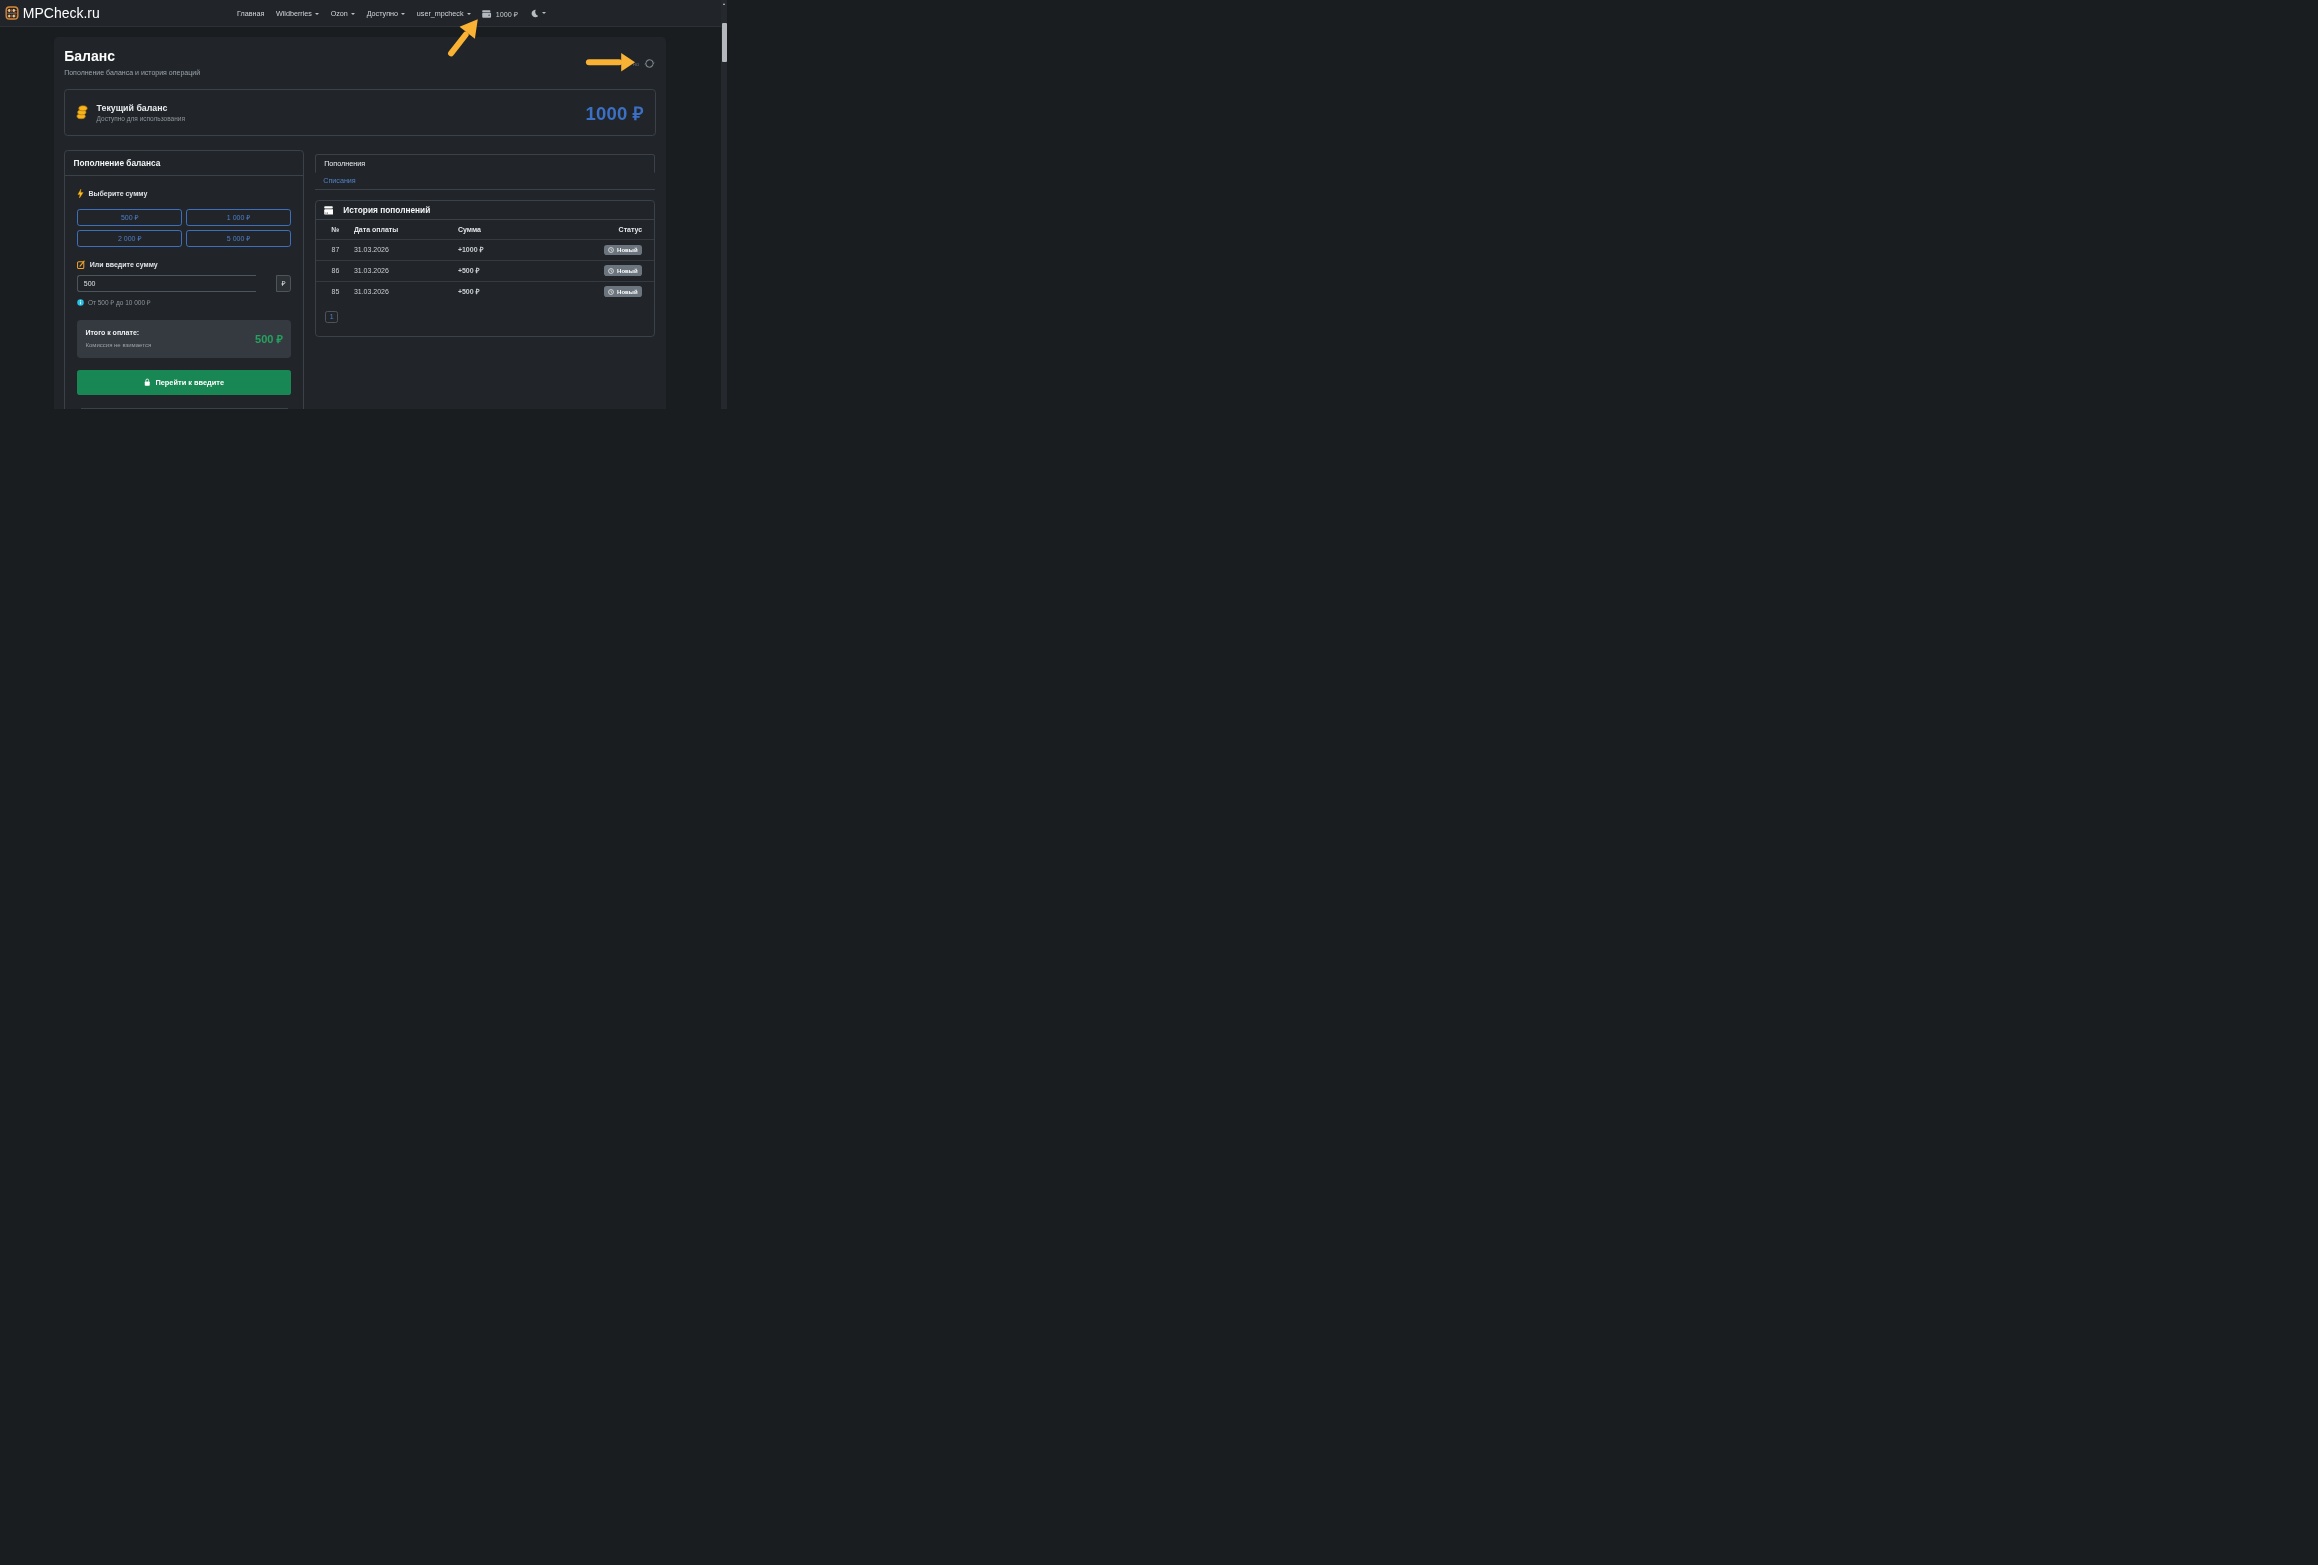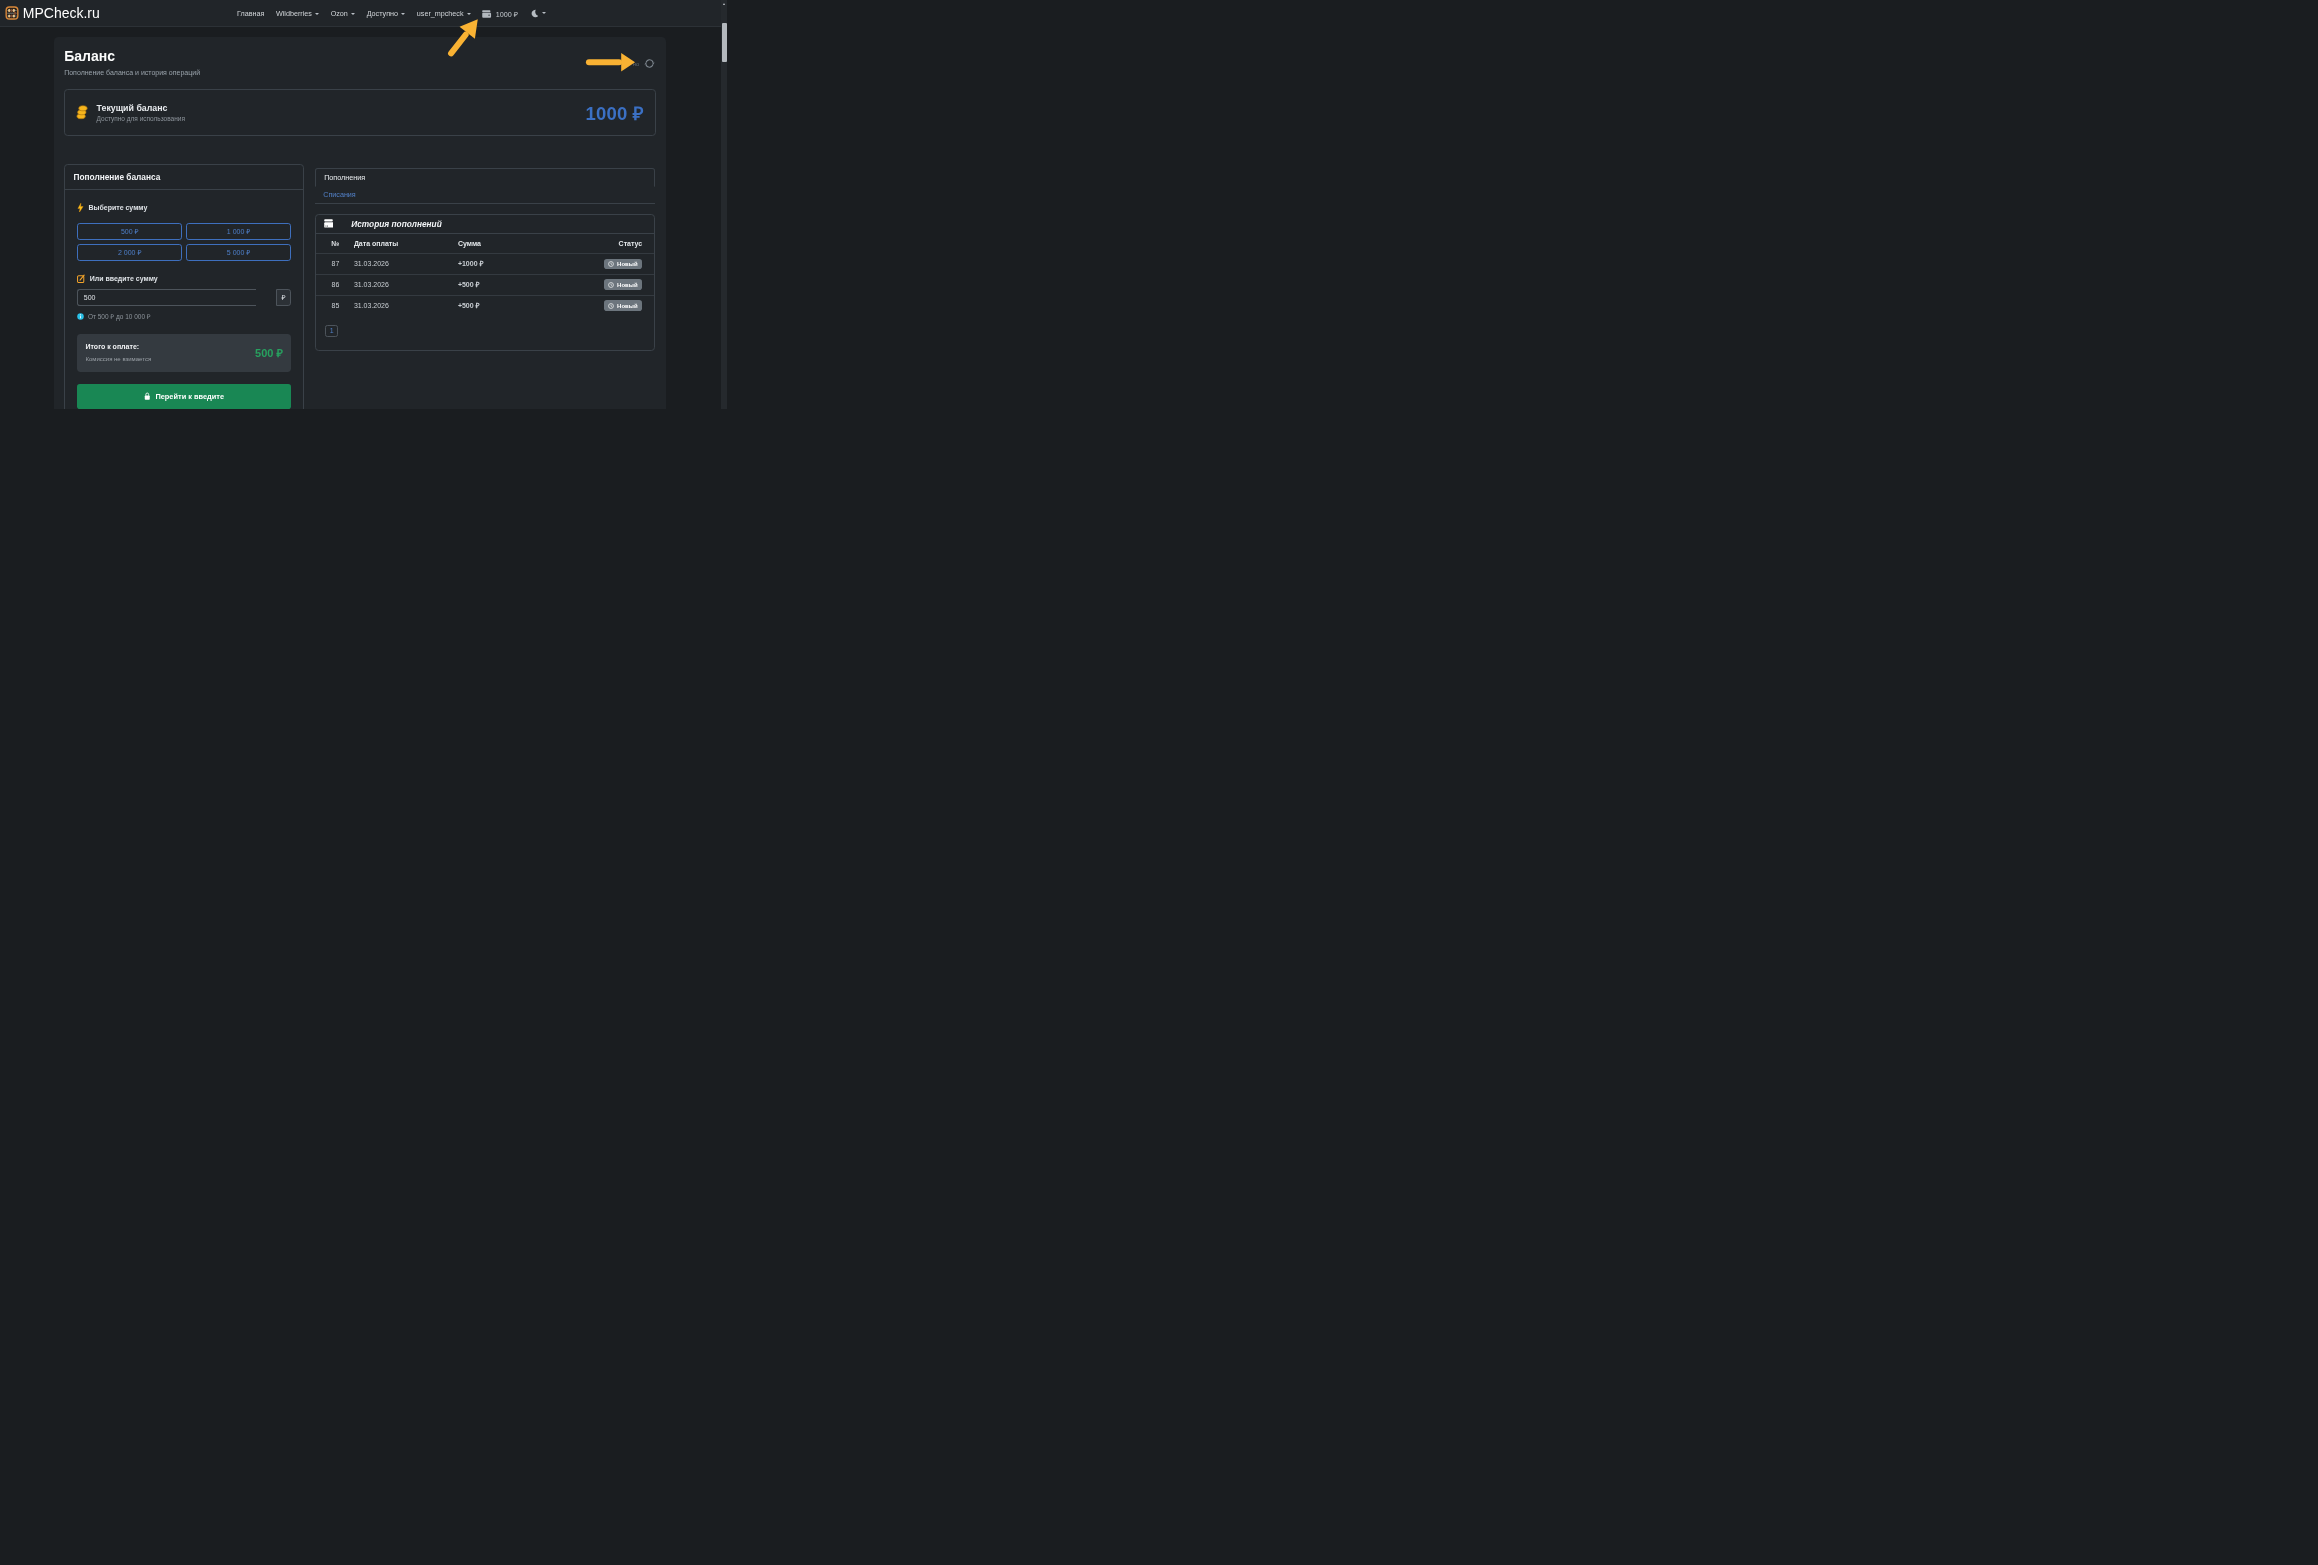--- a/index.html
+++ b/index.html
@@ -51,21 +51,21 @@
     border:0.5px solid #3a4148; border-radius:3.7px;
     display:flex; align-items:center; padding:6px 11px;
   }
   .summary-left { display:flex; align-items:center; gap:7.4px; }
   .summary-texts { display:flex; flex-direction:column; gap:2.3px; }
   .summary-title { font-size:8.8px; font-weight:600; color:#e9ecef; }
   .summary-sub { font-size:6.5px; color:#8d949b; }
   .summary-amount { margin-left:auto; font-size:18.5px; font-weight:700; color:#3b70c4; letter-spacing:0.2px; }
 
   
-  .columns { display:flex; gap:11px; margin-top:28px; align-items:flex-start; }
+  .columns { display:flex; gap:11px; margin-top:14px; align-items:flex-start; }
   .left-panel { width:240px; border:0.5px solid #3a4148; border-radius:3.7px; min-height:278px; }
   .panel-header { padding:7px 8.3px; border-bottom:0.5px solid #3a4148; font-size:8.3px; font-weight:600; color:#f3f5f7; }
   .panel-body { padding:13px 12px 0; }
   .section-label { display:flex; align-items:center; gap:4.2px; font-size:7px; font-weight:700; color:#dfe3e7; }
   .amount-grid { display:grid; grid-template-columns:1fr 1fr; gap:4.2px 3.7px; margin-top:10.2px; }
   .amount-btn {
     height:17px; border:0.5px solid #3e6fbd; border-radius:2.8px;
     background:transparent; color:#4e7fc9; font-size:7px;
     font-family:"Liberation Sans",sans-serif; cursor:pointer;
   }
@@ -100,21 +100,21 @@
   .right-col { width:340px; padding-top:4.6px; }
   .tabs { display:flex; border-bottom:0.5px solid #3a4148;flex-direction:column; }
   .tab { padding:3.7px 8px; font-size:7.2px; cursor:pointer; }
   .tab.active {
     color:#eceff1; background:#212529;
     border:0.5px solid #3a4148; border-bottom:0.5px solid #212529;
     border-radius:2.8px 2.8px 0 0; margin-bottom:-0.5px;
   }
   .tab.inactive { color:#5280c7; }
   .history-card { margin-top:10.2px; border:0.5px solid #3a4148; border-radius:3.7px; overflow:hidden; }
-  .history-header { padding:4.2px 7.4px; border-bottom:0.5px solid #3a4148; display:flex; align-items:flex-start; gap:18px; font-size:8.3px; font-weight:600; color:#f3f5f7;font-style:italic; }
+  .history-header { padding:4.2px 7.4px; border-bottom:0.5px solid #3a4148; display:flex; align-items:flex-end; gap:10px; font-size:8.3px; font-weight:600; color:#f3f5f7; }
   table.history { width:100%; border-collapse:collapse; font-size:7px; }
   table.history th { text-align:left; padding:6px 3.7px; color:#e4e8eb; font-weight:700; }
   table.history td { padding:4.6px 3.7px; color:#c9ced3; border-top:0.5px solid #343a40; }
   .col-num { width:34px; padding-left:15.3px !important; }
   .col-date { width:104px; }
   .col-amount { width:111px; }
   .col-status { text-align:right !important; padding-right:12px !important; }
   td.cell-amount { color:#2aa266; font-weight:700; }
   .status-badge {
     display:inline-flex; align-items:center; gap:2.8px;

